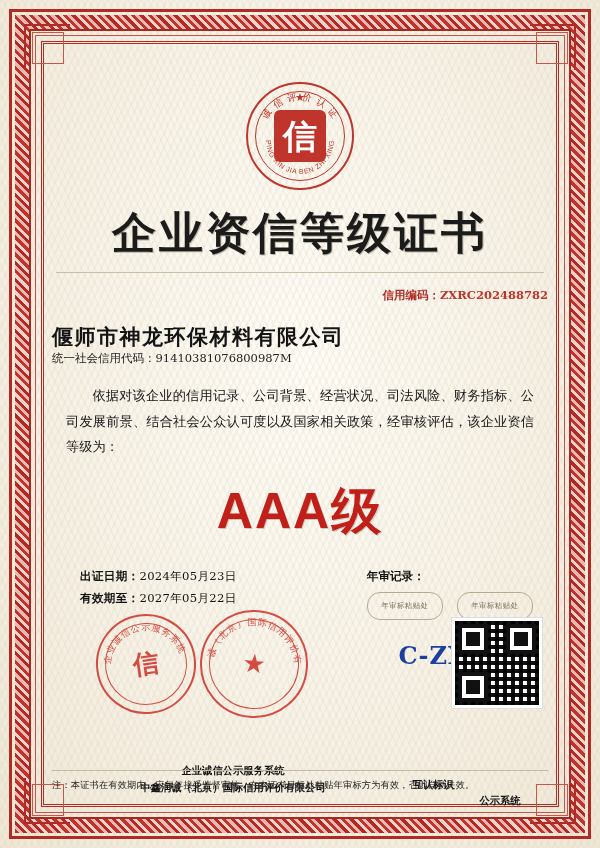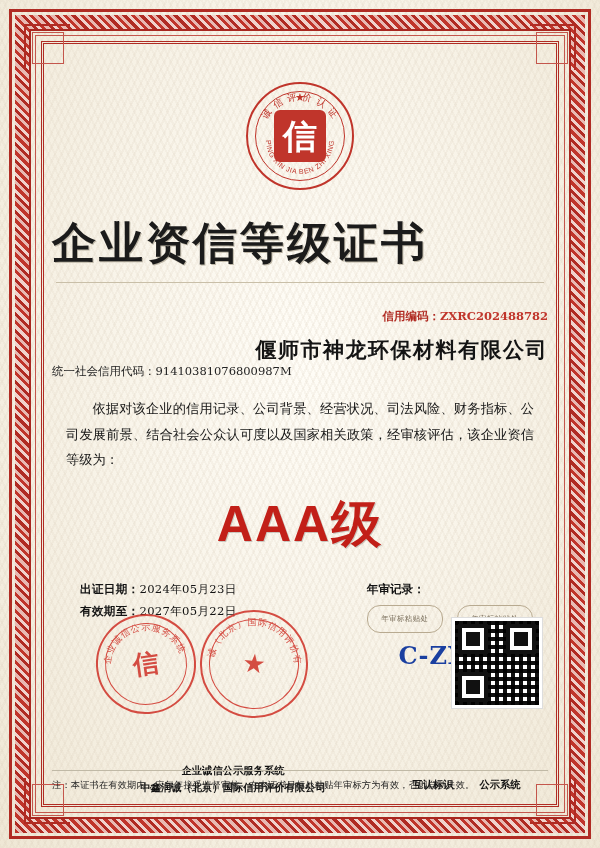--- a/index.html
+++ b/index.html
@@ -91,57 +91,58 @@
   .emblem .star{
     position:absolute;left:50%;top:9px;transform:translateX(-50%);
     color:#c0352b;font-size:11px;
   }
   .emblem svg{position:absolute;inset:0;}
   .emblem text{fill:#c0352b;font-size:9.5px;letter-spacing:1px;font-family:"Liberation Sans",sans-serif;}
   .emblem text.en{font-size:7px;letter-spacing:0.6px;}
 
   
   .title-cn{
+    text-align:center;
     font-family:"DejaVu Serif", serif;
     font-weight:bold;
     font-size:44px;
     letter-spacing:3px;
     color:#1b1b1b;
-    margin-top:24px;
+    margin-top:14px;
     text-shadow:1px 1px 0 #bdb6a6;
   }
   .title-en{
     text-align:center;
     font-size:15.5px;
     letter-spacing:3.4px;
     color:#3a3a3a;
     margin-top:7px;
     font-family:"Liberation Sans", sans-serif;
   }
   .rule{
     height:1px;background:#c9bfa8;margin:9px 4px 0 4px;
   }
   .code-line{
     text-align:right;
     font-size:11.5px;
     color:#c0352b;
-    margin-top:26px;
+    margin-top:15px;
     font-family:"DejaVu Serif", serif;
     font-weight:bold;
   }
   .code-line .lbl{color:#b02b23;}
 
   .company{
-    text-align:right;
+    text-align:left;
     font-family:"DejaVu Serif", serif;
     font-weight:bold;
     font-size:21px;
     letter-spacing:1.5px;
     color:#141414;
-    margin-top:12px;
+    margin-top:20px;
   }
   .uscc{
     font-size:11.5px;
     color:#222;
     font-family:"DejaVu Serif", serif;
   }
   .uscc .u{ text-decoration:none; }
 
   .body-text{
     margin:17px 14px 0 14px;
@@ -225,21 +226,21 @@
   .qr .tl{left:3px;top:3px;}
   .qr .tr{right:3px;top:3px;}
   .qr .bl{left:3px;bottom:3px;}
 
   .seal-captions{
     position:absolute;left:0;right:0;bottom:34px;
     font-size:10.3px;color:#111;font-family:"DejaVu Serif", serif;
   }
   .cap-center{position:absolute;left:56px;top:0;width:250px;text-align:center;line-height:1.65;font-weight:bold;}
   .cap-mutual{position:absolute;left:336px;top:16px;width:90px;text-align:center;font-weight:bold;}
-  .cap-qr{position:absolute;right:0px;top:16px;width:96px;text-align:center;font-weight:bold;}
+  .cap-qr{position:absolute;right:0px;top:32px;width:96px;text-align:center;font-weight:bold;}
 
   .footnote{
     position:absolute;left:0;right:0;bottom:4px;
     border-top:1px solid #c0b9a6;
     padding-top:8px;
     font-size:9.2px;color:#222;letter-spacing:0.2px;
     font-family:"DejaVu Serif", serif;
     text-align:left;
   }
 </style>

